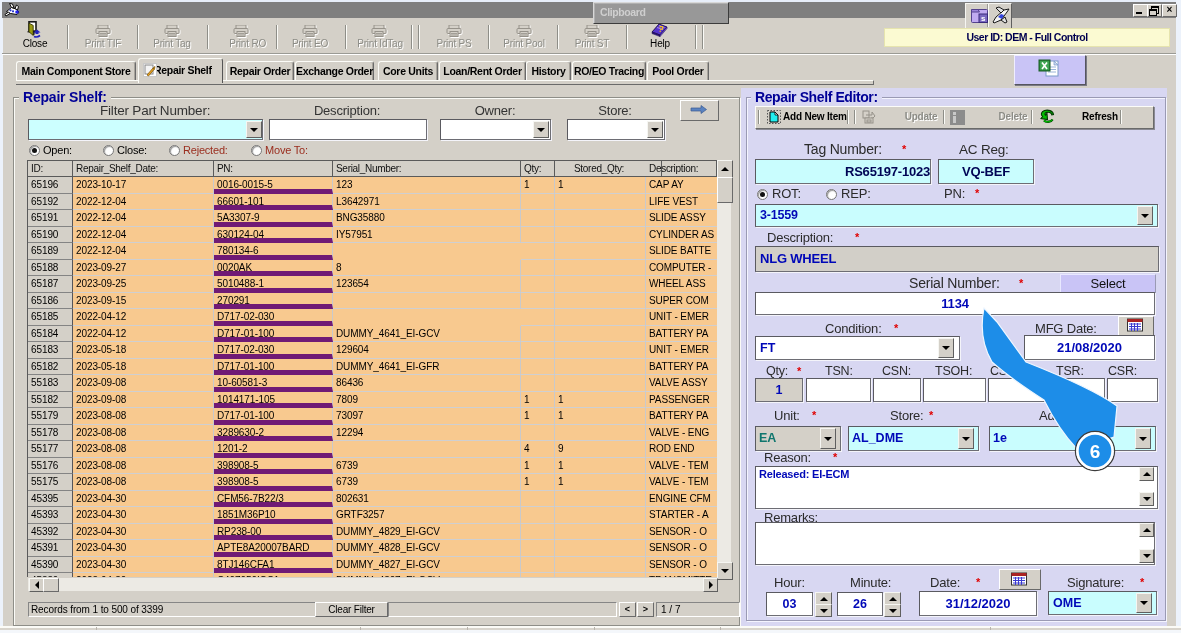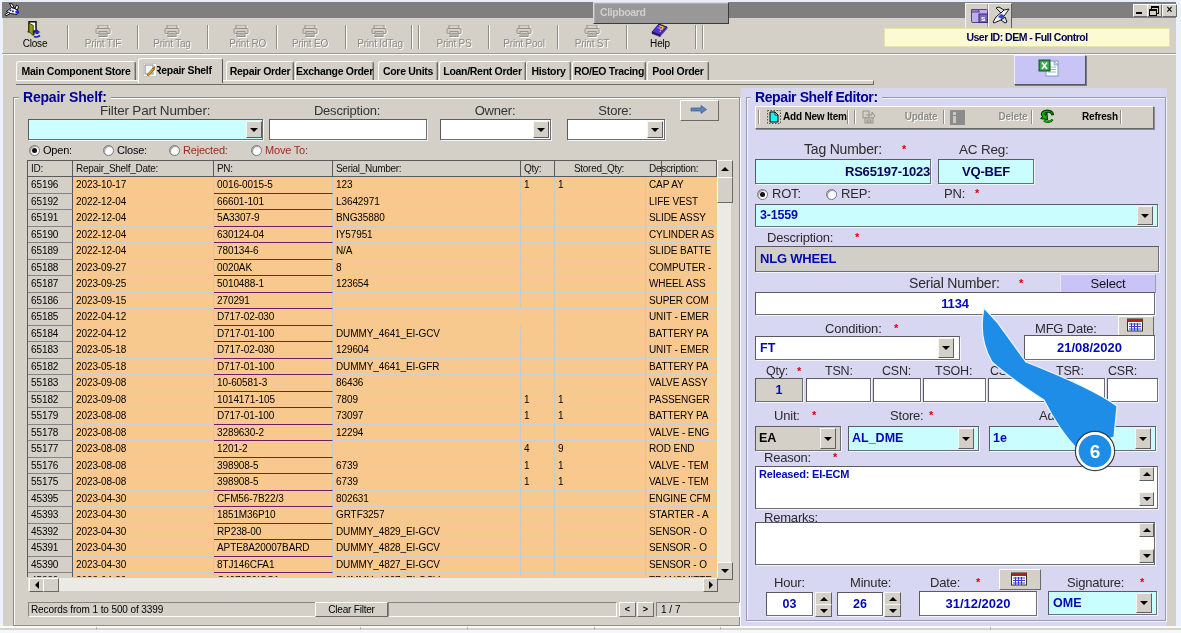--- a/index.html
+++ b/index.html
@@ -22,21 +22,21 @@
 .tab{height:19px;background:#D4D0C8;border:1px solid #6a6a6a;border-bottom:none;border-top-color:#fcfcf8;border-left-color:#fcfcf8;border-radius:3px 3px 0 0;box-shadow:inset -1px 0 0 #a8a49c;text-align:center;line-height:19px;font-weight:bold;font-size:10.5px;letter-spacing:-0.3px;}
 .tabsel{height:24px;background:#D4D0C8;border:1px solid #555;border-bottom:none;border-top-color:#fcfcf8;border-left-color:#fcfcf8;border-radius:3px 3px 0 0;text-align:left;line-height:22px;font-weight:bold;font-size:10.5px;letter-spacing:-0.3px;z-index:3;}
 #ghead{left:27px;top:160px;width:690px;height:17px;background:#D4D0C8;border:1px solid #5a5a5a;box-sizing:border-box;}
 .hc{position:absolute;top:0;height:15px;line-height:15px;border-right:1px solid #5a5a5a;padding-left:3px;overflow:hidden;letter-spacing:-0.3px;color:#111;box-sizing:border-box;}
 .hc:last-child{border-right:none;}
 #gbody{left:27px;top:177px;width:690px;height:400px;overflow:hidden;background:#F8C98F;border-left:1px solid #5a5a5a;box-sizing:border-box;}
 .row{position:absolute;left:0;width:690px;height:16.5px;}
 .row span{position:absolute;top:0;height:16.5px;line-height:15.5px;overflow:hidden;padding-left:3px;box-sizing:border-box;letter-spacing:-0.1px;white-space:nowrap;}
 .c0{left:0;width:45px;background:#D4D0C8;border-right:1px solid #55555a;border-bottom:1px solid #848484;}
 .c1{left:45px;width:141px;border-right:1px solid #c9c9cb;border-bottom:1px solid #cfcfd1;padding-left:4px;}
-.c2{left:186px;width:119px;border-right:1px solid #c9c9cb;border-bottom:1px solid #701a75;padding-left:4px;}
+.c2{left:186px;width:119px;border-right:1px solid #c9c9cb;border-bottom:5px solid #701a75;padding-left:4px;}
 .c3{left:305px;width:188px;border-right:1px solid #c9c9cb;border-bottom:1px solid #cfcfd1;padding-left:4px;}
 .c4{left:493px;width:34px;border-right:1px solid #c9c9cb;border-bottom:1px solid #cfcfd1;padding-left:4px;}
 .c5{left:527px;width:91px;border-right:1px solid #c9c9cb;border-bottom:1px solid #cfcfd1;padding-left:4px;}
 .c6{left:618px;width:72px;border-bottom:1px solid #cfcfd1;padding-left:4px;}
 .ddleft:after{margin:-4px 0 0 -6px;border:4px solid transparent;border-right:4px solid #000;}
 .ddright:after{margin:-4px 0 0 -2px;border:4px solid transparent;border-left:4px solid #000;}
 </style></head>
 <body>
 <div id="scr">
 
@@ -344,21 +344,20 @@
         <span class="c2">630124-04</span>
         <span class="c3">IY57951</span>
         <span class="c4"></span>
         <span class="c5"></span>
         <span class="c6">CYLINDER AS</span>
       </div>
 <div class="row" style="top:66.0px">
         <span class="c0">65189</span>
         <span class="c1">2022-12-04</span>
         <span class="c2">780134-6</span>
-        <span class="c3">N/A</span>
         <span class="c4"></span>
         <span class="c5"></span>
         <span class="c6">SLIDE BATTE</span>
       </div>
 <div class="row" style="top:82.5px">
         <span class="c0">65188</span>
         <span class="c1">2023-09-27</span>
         <span class="c2">0020AK</span>
         <span class="c3">8</span>
         <span class="c4"></span>
@@ -657,21 +656,21 @@
 <div class="ab sunk" style="left:988px;top:378px;width:56px;height:22px;background:#fff"></div>
 <div class="ab sunk" style="left:1049px;top:378px;width:54px;height:22px;background:#fff"></div>
 <div class="ab sunk" style="left:1107px;top:378px;width:49px;height:22px;background:#fff"></div>
 
 <div class="ab lbl" style="left:774px;top:408px;font-size:13px">Unit:</div>
     <div class="ab red" style="left:812px;top:409px">*</div>
 <div class="ab lbl" style="left:890px;top:408px;font-size:13px">Store:</div>
     <div class="ab red" style="left:929px;top:409px">*</div>
 <div class="ab lbl" style="left:1039px;top:408px;font-size:13px">Address:</div>
     <div class="ab red" style="left:1104px;top:409px">*</div>
-<div class="ab sunk" style="left:755px;top:426px;width:81px;height:23px;background:#D4D0C8;font-size:12.5px;font-weight:bold;color:#000000;line-height:23px;padding-left:3px">EA</div>
+<div class="ab sunk" style="left:755px;top:426px;width:81px;height:23px;background:#D4D0C8;font-size:12.5px;font-weight:bold;color:#0f766e;line-height:23px;padding-left:3px">EA</div>
 <div class="ab dd" style="left:820px;top:428px;width:14px;height:19px"></div>
 <div class="ab sunk" style="left:848px;top:426px;width:126px;height:23px;background:#C9FDFE;font-size:12.5px;font-weight:bold;color:#0008B8;line-height:23px;padding-left:3px">AL_DME</div>
 <div class="ab dd" style="left:958px;top:428px;width:14px;height:19px"></div>
 <div class="ab sunk" style="left:989px;top:426px;width:162px;height:23px;background:#C9FDFE;font-size:12.5px;font-weight:bold;color:#0008B8;line-height:23px;padding-left:3px">1e</div>
 <div class="ab dd" style="left:1135px;top:428px;width:14px;height:19px"></div>
 
 <div class="ab lbl" style="left:764px;top:450px">Reason:</div>
     <div class="ab red" style="left:833px;top:451px">*</div>
 <div class="ab sunk" style="left:755px;top:466px;width:398px;height:40px;background:#fff;font-size:11px;font-weight:bold;color:#0008B8;padding:1px 0 0 3px;letter-spacing:-0.2px">Released: EI-ECM</div>
 <div class="ab dd ddup" style="left:1139px;top:467px;width:13px;height:12px"></div>

